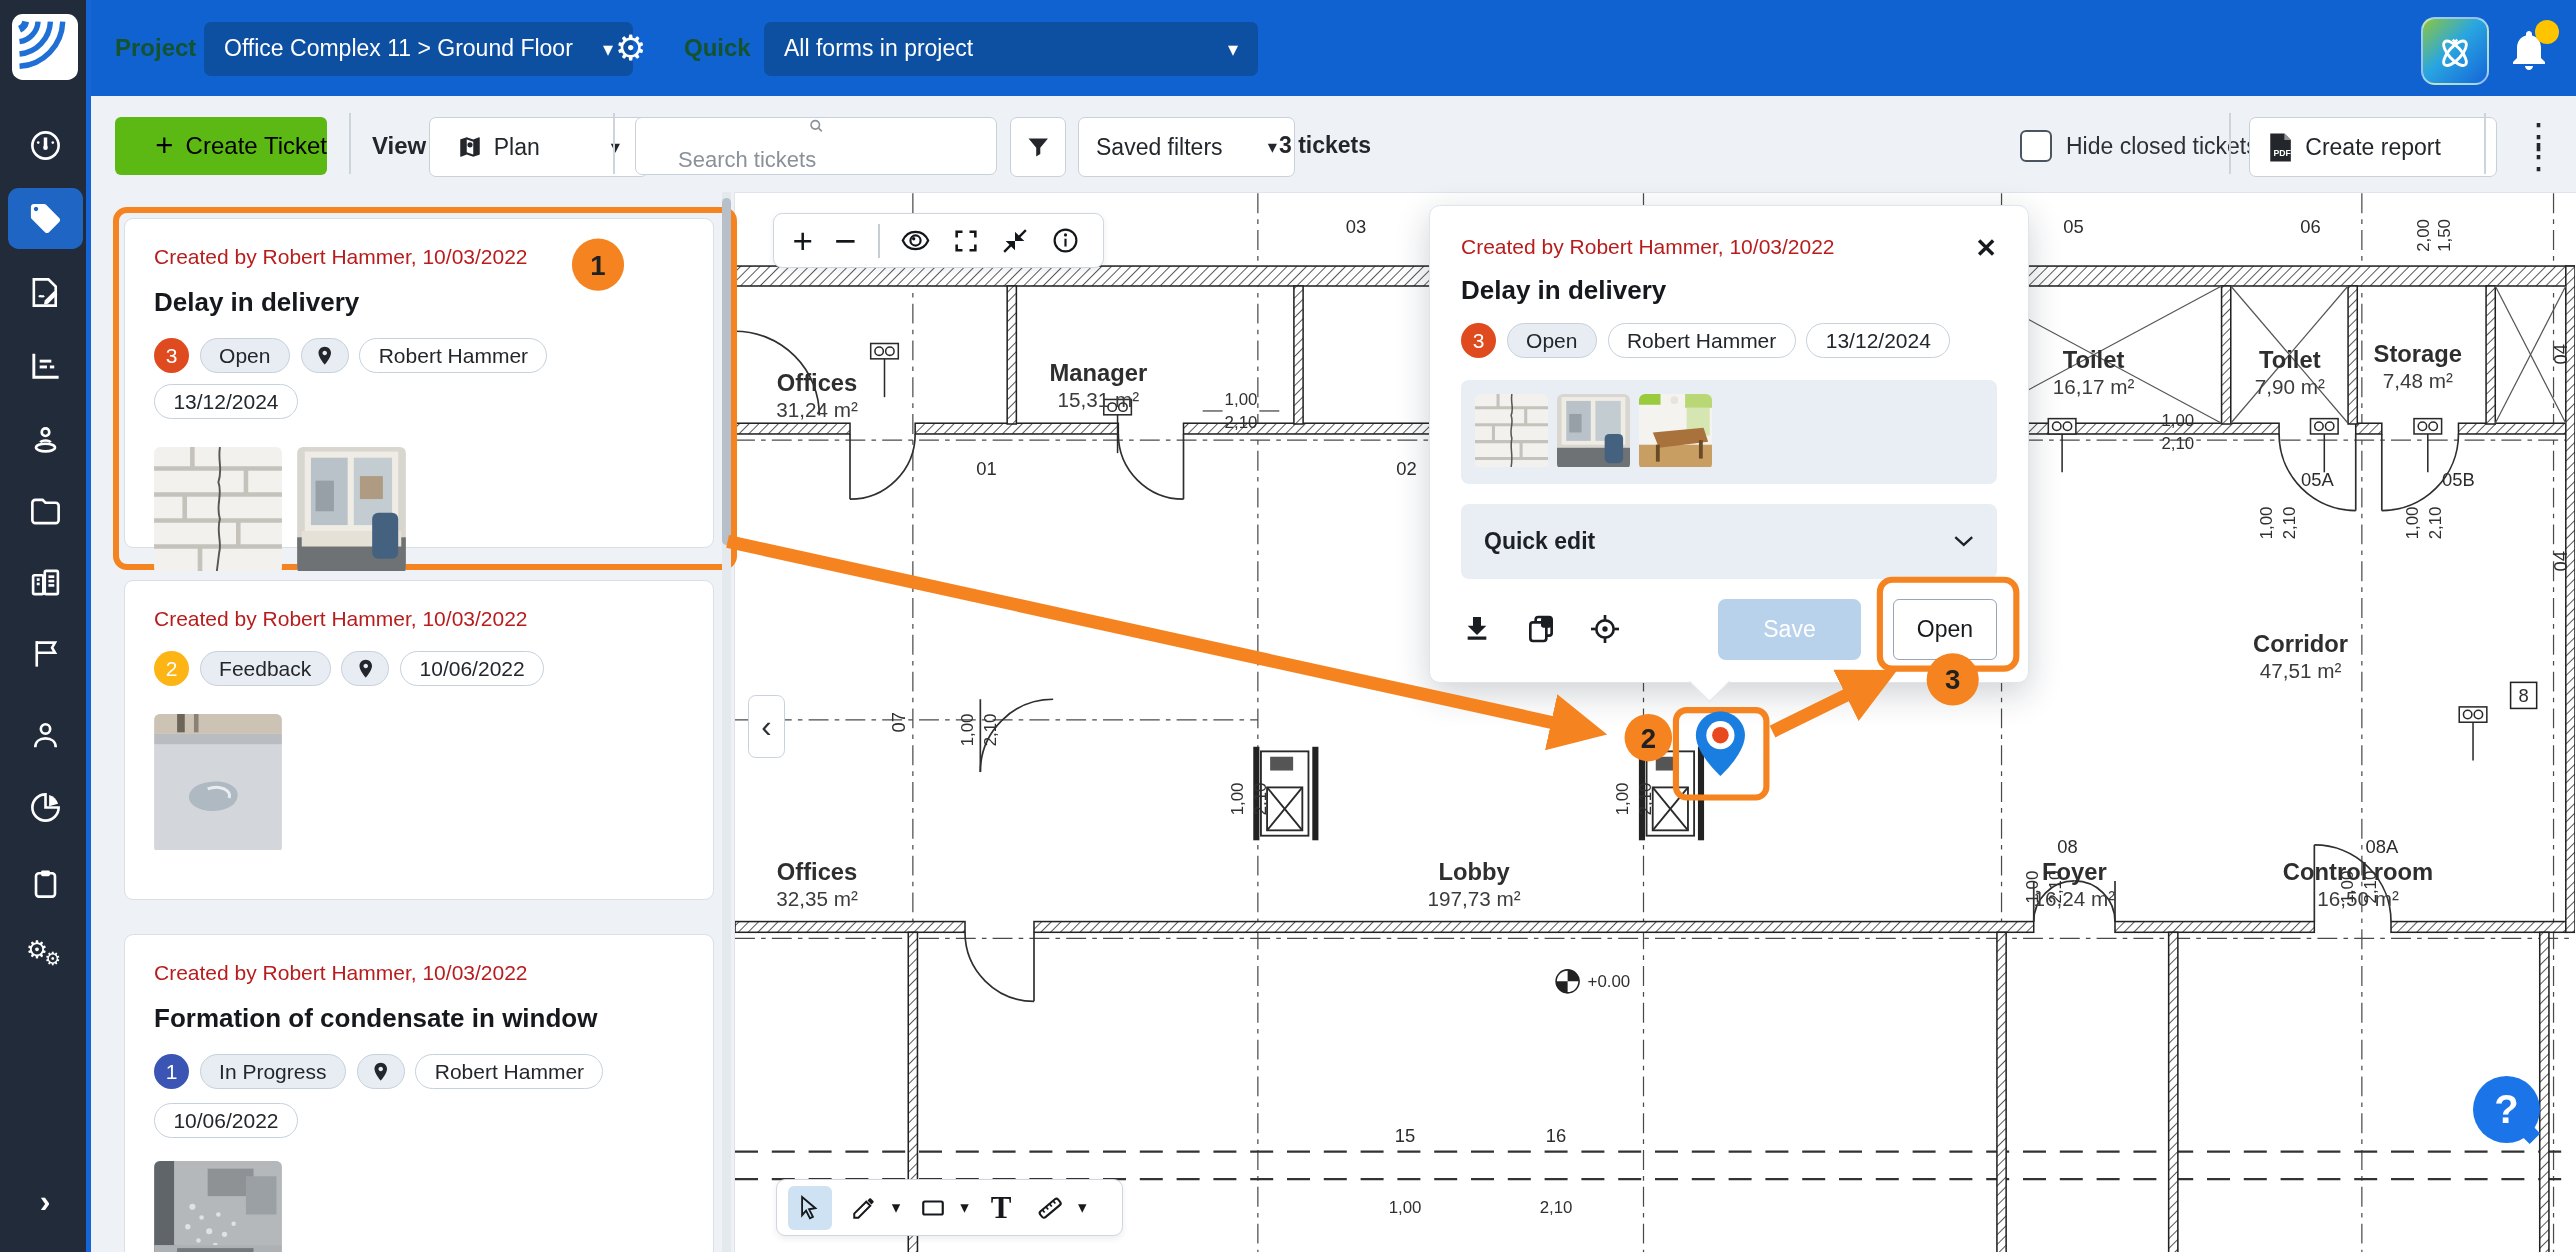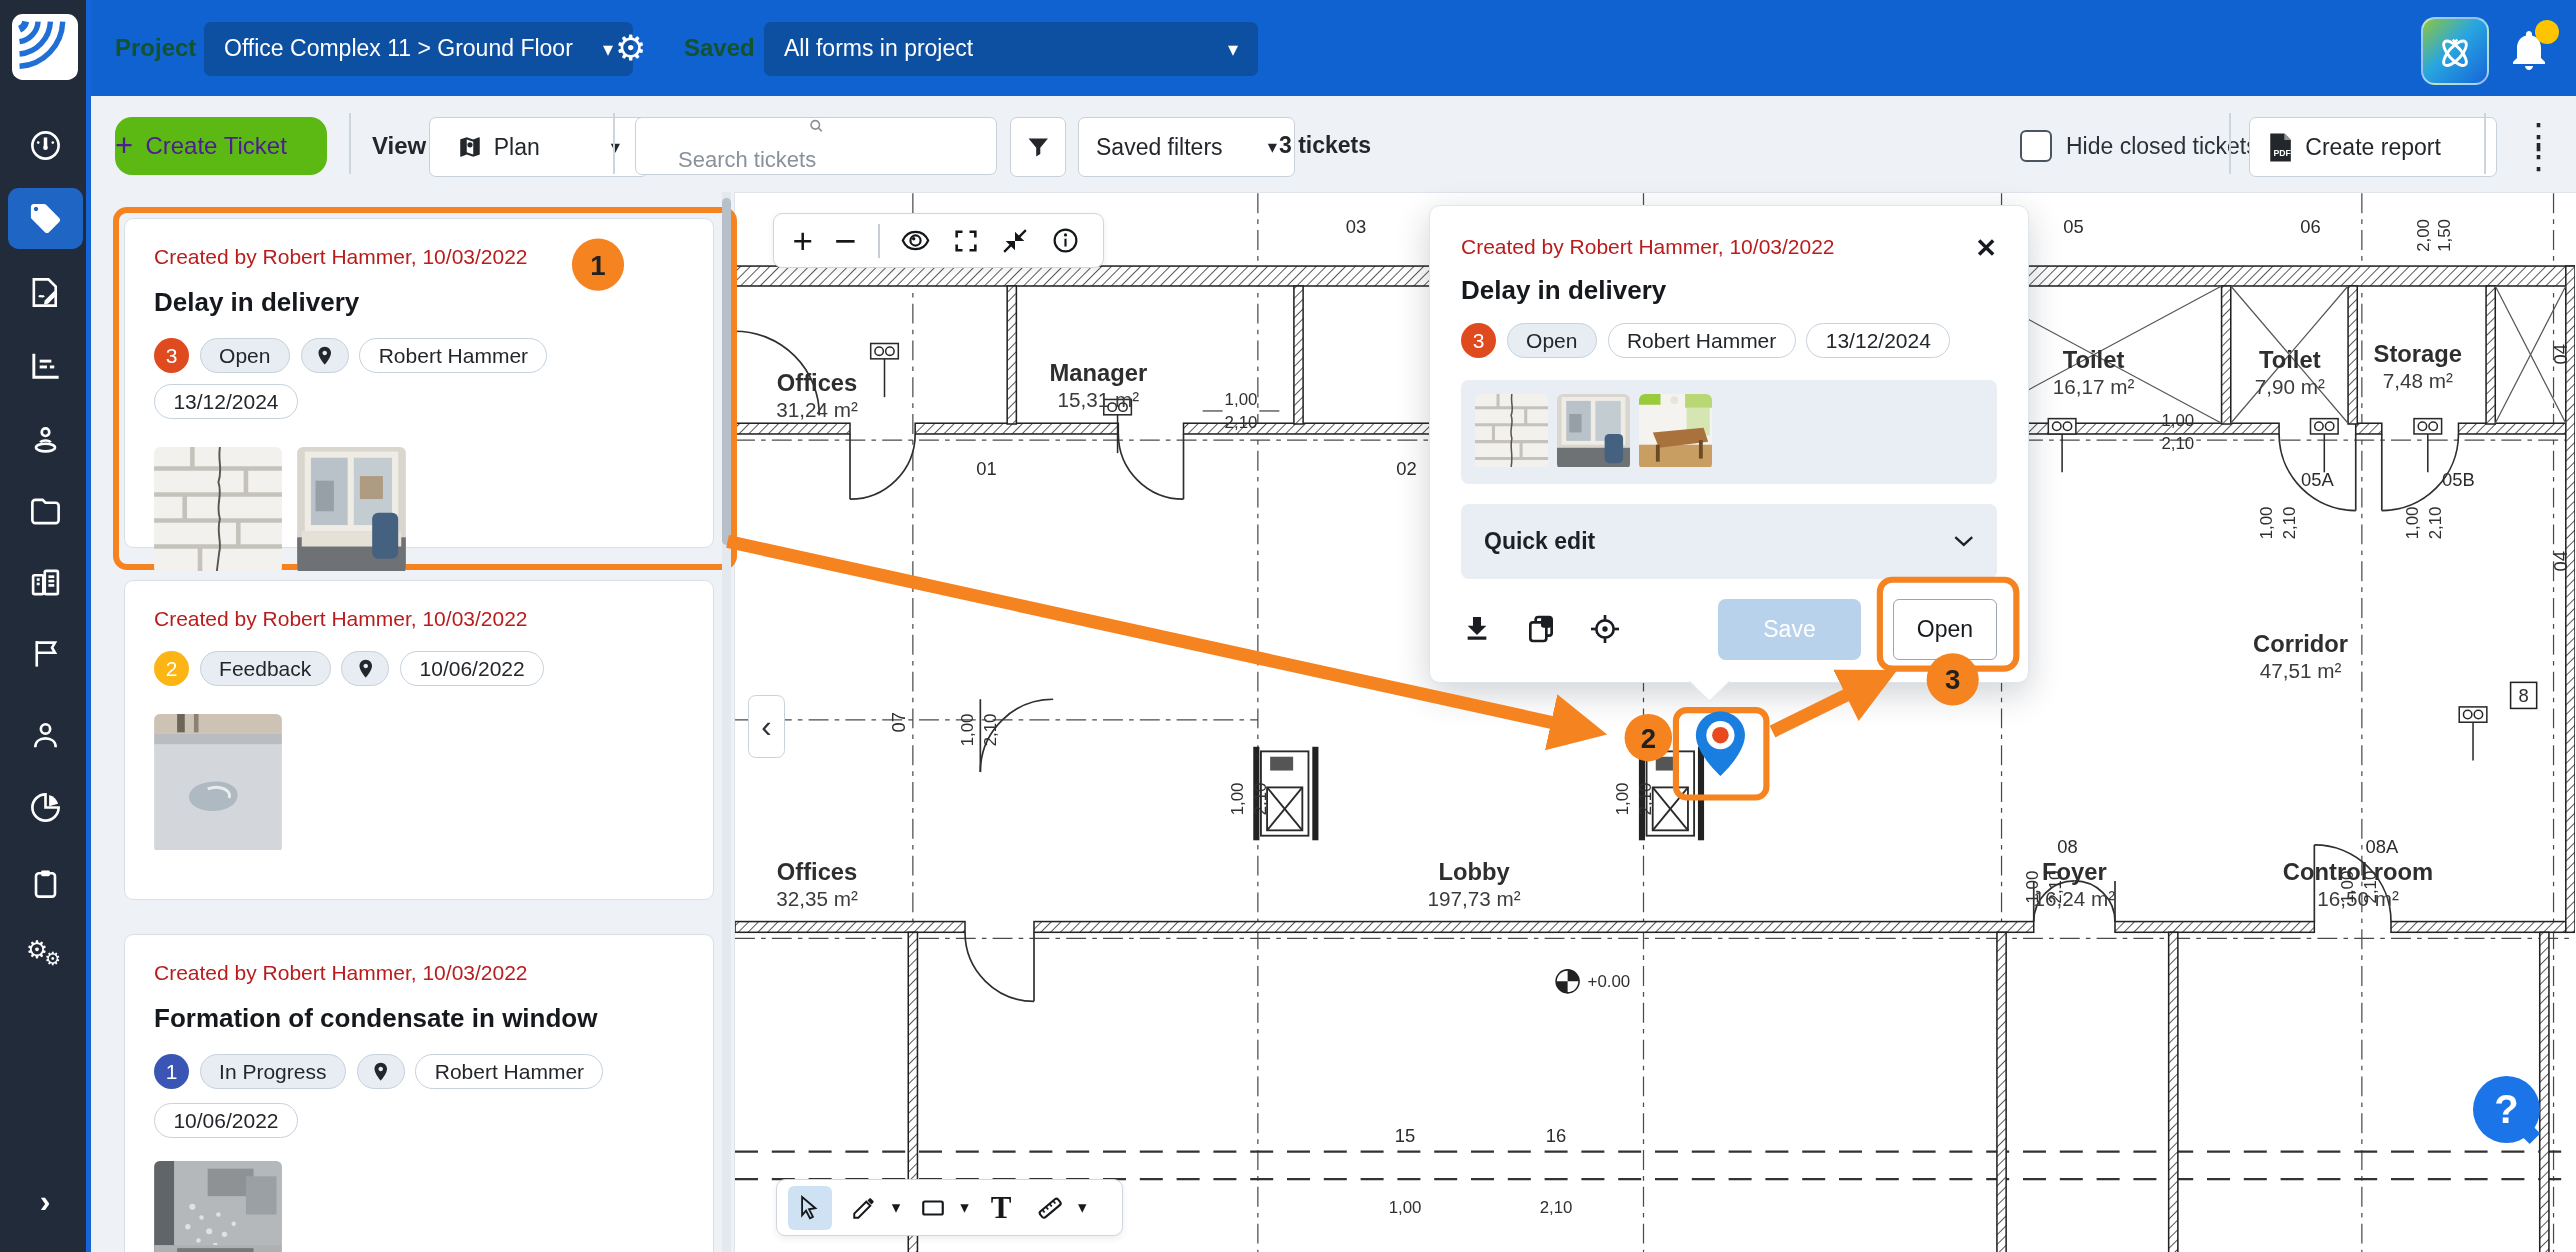--- a/index.html
+++ b/index.html
@@ -22,22 +22,22 @@
   .tb-label{color:#14532d;font-size:24px;font-weight:700;}
   .tb-dd{background:#0d4fa0;border-radius:7px;height:54px;display:flex;align-items:center;
          padding:0 20px;color:#fff;font-size:23px;cursor:pointer;}
   .tb-dd .caret{margin-left:auto;font-size:20px;}
   .apptile{width:64px;height:64px;border-radius:14px;border:2.3px solid rgba(255,255,255,.55);
            background:linear-gradient(135deg,#8dc63f 0%,#29a6e0 45%,#1565d8 100%);
            display:flex;align-items:center;justify-content:center;cursor:pointer;}
   .notif-dot{position:absolute;right:-6.1px;top:-6.1px;width:24.5px;height:24.5px;border-radius:50%;background:#ffc400;}
   
   .toolbar{left:90px;top:96px;width:2486px;height:96px;background:#eef1f5;z-index:4;}
-  .btn-green{background:#5cb812;color:#4c1d95;border-radius:17px;display:flex;align-items:center;
-             justify-content:flex-start;font-size:24px;gap:12.3px;cursor:pointer;}
+  .btn-green{background:#5cb812;color:#000000;border-radius:6px;display:flex;align-items:center;
+             justify-content:flex-end;font-size:24px;gap:12.3px;cursor:pointer;}
   .btn-white{background:#fff;border:1.5px solid #c8d1da;border-radius:7px;display:flex;align-items:center;
              font-size:23px;color:#23272b;cursor:pointer;}
   .tdiv{width:1.5px;height:61px;background:#cdd5dc;}
   .search-box{background:#fff;border:1.5px solid #c8d1da;border-radius:7px;display:flex;align-items:center;
               padding:0 15.3px;gap:12.3px;}
   .search-box input{border:none;outline:none;font-size:22px;color:#3a4048;width:276px;
                     font-family:"Liberation Sans",sans-serif;background:transparent;}
   .search-box input::placeholder{color:#8a9199;}
   .checkbox{width:28px;height:28px;border:2.3px solid #4a5560;border-radius:6.1px;background:#fff;cursor:pointer;}
   .kebab{font-size:35px;color:#23272b;letter-spacing:0;cursor:pointer;line-height:20px;}
@@ -211,21 +211,21 @@
   <span class="side-chev">›</span>
 </div>
 
 <div class="abs topbar"></div>
 <div class="abs tb-label" style="left:115px;top:34px;z-index:6;">Project</div>
 <div class="abs tb-dd" style="left:204px;top:21.5px;width:389px;z-index:6;">
   <span>Office Complex 11 &gt; Ground Floor</span>
   <span class="caret">▾</span>
 </div>
 <div class="abs" style="left:615px;top:28px;z-index:6;font-size:35px;color:#fff;cursor:pointer;">⚙</div>
-<div class="abs tb-label" style="left:684px;top:34px;z-index:6;">Saved</div>
+<div class="abs tb-label" style="left:684px;top:34px;z-index:6;">Quick</div>
 <div class="abs tb-dd" style="left:764px;top:21.5px;width:454px;z-index:6;">
   <span>All forms in project</span>
   <span class="caret">▾</span>
 </div>
 <div class="abs apptile" style="left:2421px;top:17px;z-index:6;">
   <svg width="48" height="48" viewBox="0 0 84 84" fill="none" stroke="#fff" stroke-width="5">
     <ellipse cx="42" cy="46" rx="27" ry="11" transform="rotate(48 42 46)"></ellipse>
     <ellipse cx="42" cy="46" rx="27" ry="11" transform="rotate(-48 42 46)"></ellipse>
     <path d="M38 22l8 8M46 22l-8 8" stroke-width="4"></path>
   </svg>

